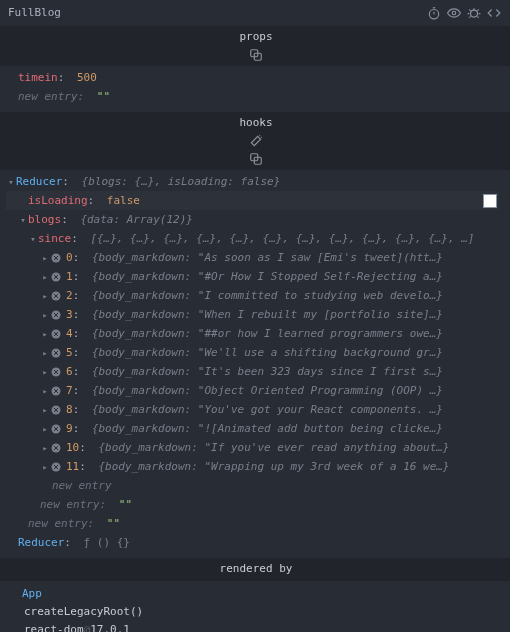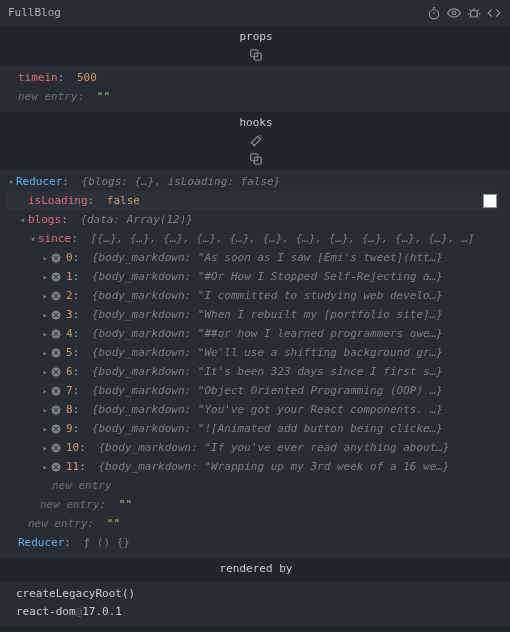--- a/index.html
+++ b/index.html
@@ -95,21 +95,21 @@
   .indent3 { padding-left: 34px; }
   .indent4 { padding-left: 46px; }
   .endcheck {
     width:14px; height:14px; border:1px solid #8a919e; margin-left:auto; margin-right:2px; background:#fff;
   }
 
   .footer {
     padding: 4px 0 6px 0;
   }
   .footer .link { color: var(--keyblue); cursor:pointer; padding-left:22px;}
-  .footer .line { color:#c8ccd4; padding-left:16px;}
+  .footer .line { color:#c8ccd4; padding-left:24px;}
   .app-sep { color:#5c6370; margin:0 0px; }
 
   .ellipsis { overflow:hidden; text-overflow:ellipsis; max-width: 100%; font-style: italic; }
 </style>
 </head>
 <body>
 
 <div class="header">
   <span class="title">FullBlog</span>
   <span class="spacer"></span>
@@ -304,20 +304,21 @@
   <div class="row indent1">
     <span class="key blue">Reducer</span><span class="colon">:</span>&nbsp;
     <span class="preview">ƒ () {}</span>
   </div>
 </div>
 
 <div class="section">
   <span>rendered by</span>
 </div>
 <div class="footer">
+  <div class="link">App</div>
   <div class="line">createLegacyRoot()</div>
   <div class="line">
     <span>react-dom</span><span class="app-sep">@</span><span>17.0.1</span>
   </div>
 </div>
 
 <div class="section">
   <span>entry</span>
   <span class="spacer"></span>
   <span class="icon">

